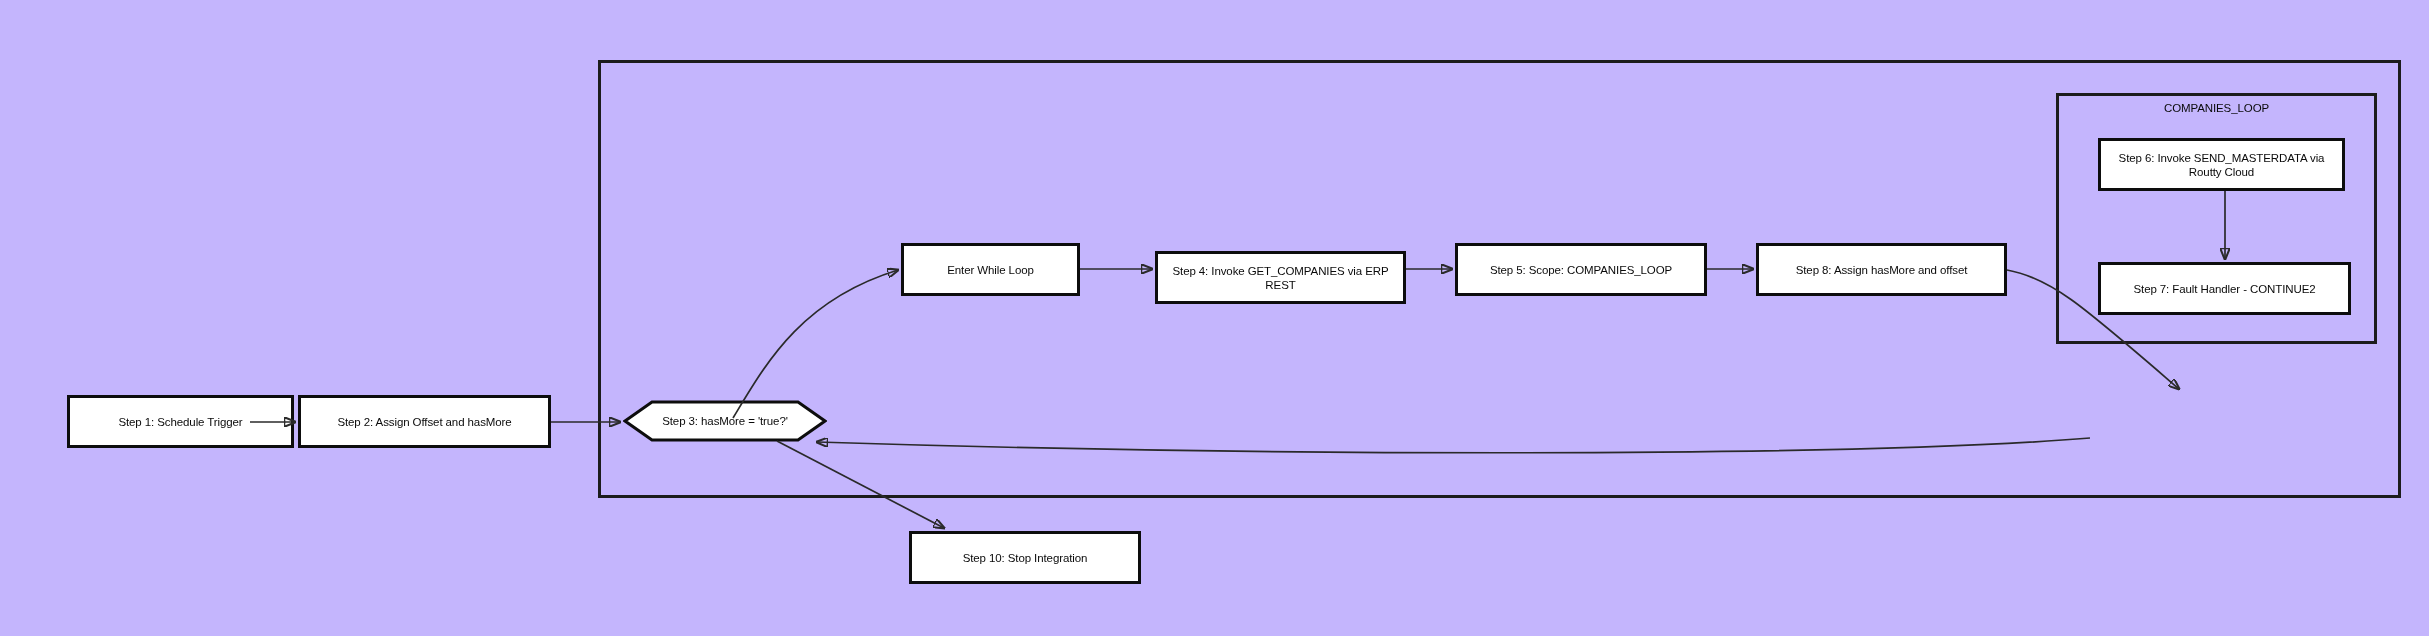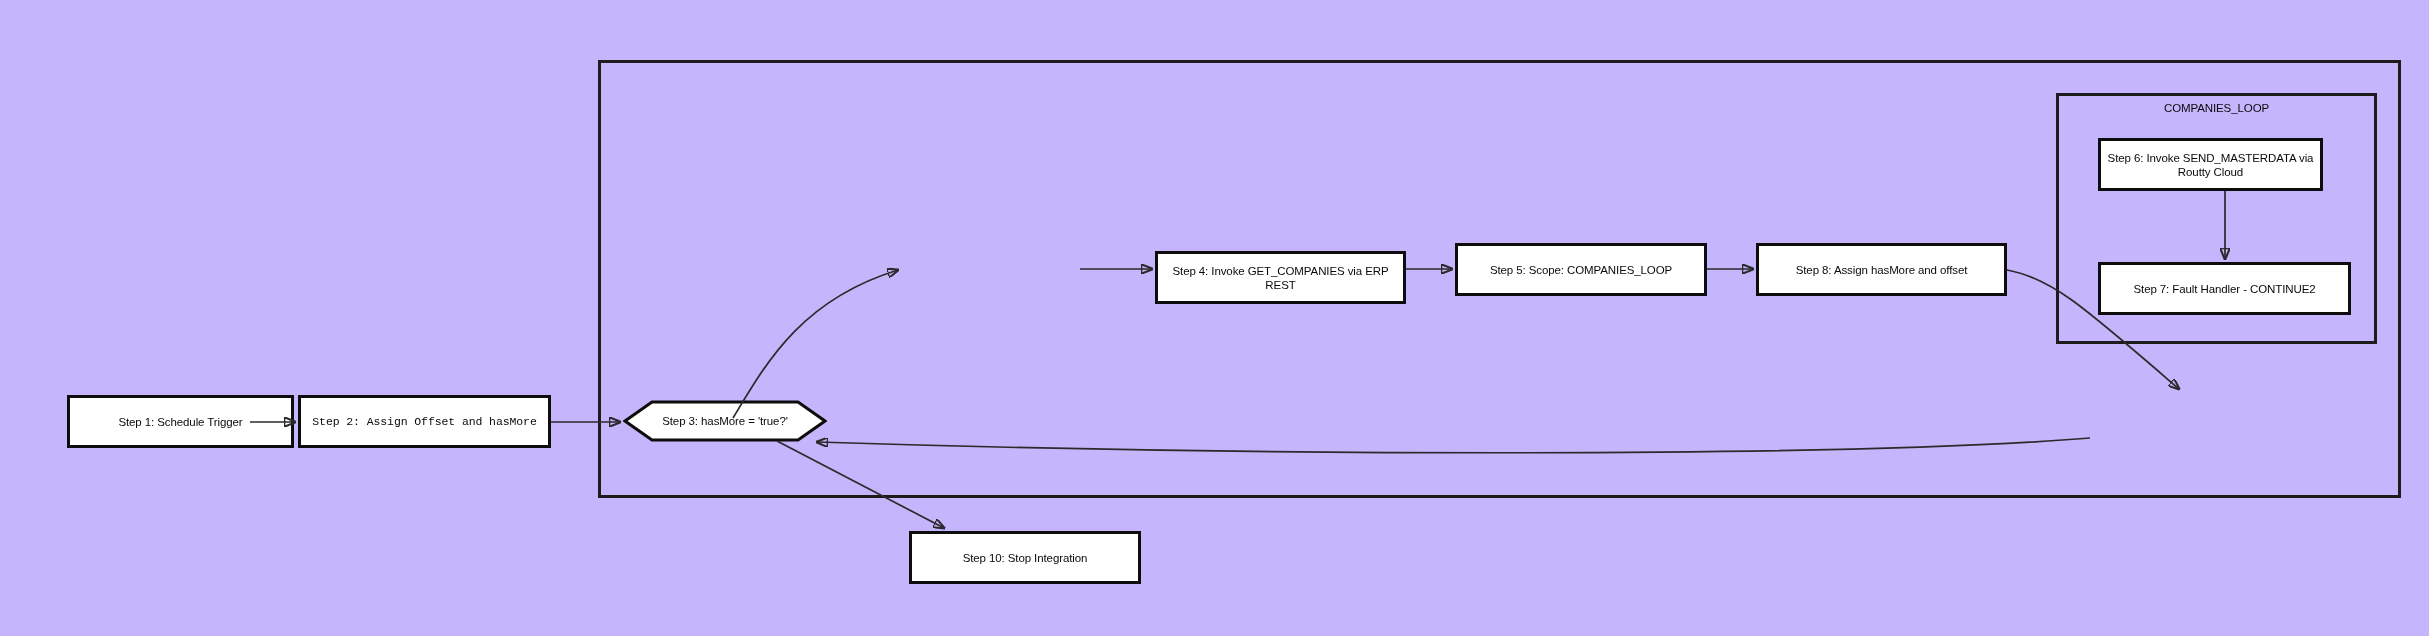--- a/index.html
+++ b/index.html
@@ -72,45 +72,48 @@
   <div class="container" style="left:598px; top:60px; width:1803px; height:438px;"></div>
 
   <div class="container" style="left:2056px; top:93px; width:321px; height:251px;">
     <div class="container-label">COMPANIES_LOOP</div>
   </div>
 
   <div class="node" style="left:23px; top:395px; width:227px; height:53px;margin-left:44px;">
     <span>Step 1: Schedule Trigger</span>
   </div>
 
-  <div class="node" style="left:298px; top:395px; width:253px; height:53px;font-family:Liberation Mono, monospace;">
+  <div class="node" style="left:298px; top:395px; width:253px; height:53px;">
     <span>Step 2: Assign Offset and hasMore</span>
   </div>
 
   <div class="hex-node">
     <svg width="204" height="42" viewBox="0 0 204 42">
       <polygon points="2,21 29,2 175,2 202,21 175,40 29,40" fill="#ffffff" stroke="#0d0d0d" stroke-width="3"></polygon>
     </svg>
     <span class="hex-label">Step 3: hasMore = 'true?'</span>
   </div>
 
+  <div class="node" style="left:901px; top:243px; width:179px; height:53px;">
+    <span>Enter While Loop</span>
+  </div>
 
   <div class="node" style="left:1155px; top:243px; width:251px; height:53px;margin-top:8px;">
     <span>Step 4: Invoke GET_COMPANIES via ERP REST</span>
   </div>
 
   <div class="node" style="left:1455px; top:243px; width:252px; height:53px;">
     <span>Step 5: Scope: COMPANIES_LOOP</span>
   </div>
 
   <div class="node" style="left:1756px; top:243px; width:251px; height:53px;">
     <span>Step 8: Assign hasMore and offset</span>
   </div>
 
-  <div class="node" style="left:2098px; top:138px; width:225px; height:53px;">
+  <div class="node" style="left:2098px; top:138px; width:247px; height:53px;">
     <span>Step 6: Invoke SEND_MASTERDATA via Routty Cloud</span>
   </div>
 
   <div class="node" style="left:2098px; top:262px; width:253px; height:53px;">
     <span>Step 7: Fault Handler - CONTINUE2</span>
   </div>
 
 
   <div class="node" style="left:873px; top:531px; width:232px; height:53px;margin-left:36px;">
     <span>Step 10: Stop Integration</span>

